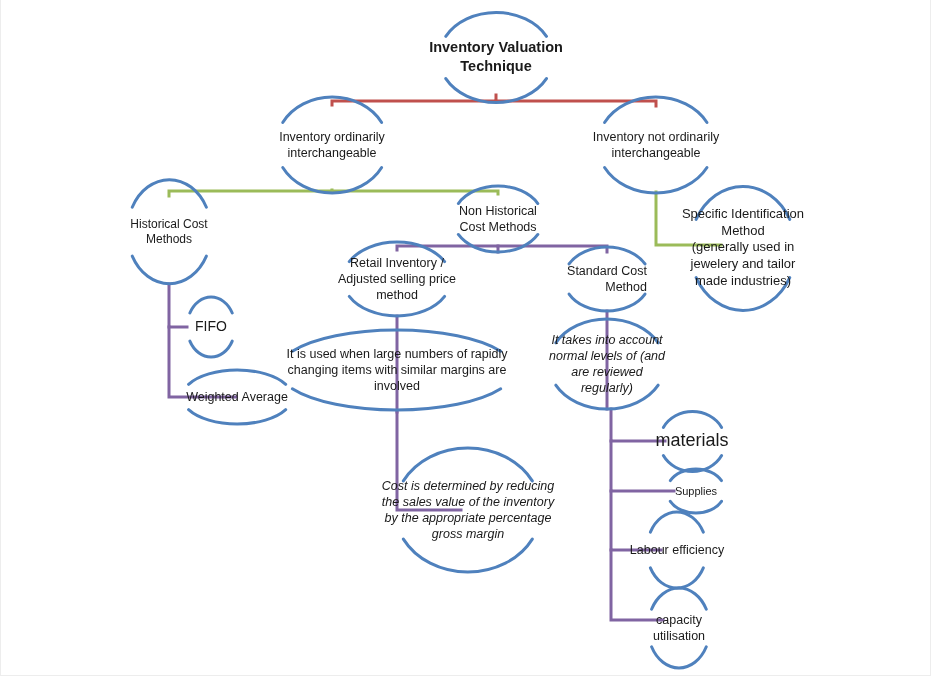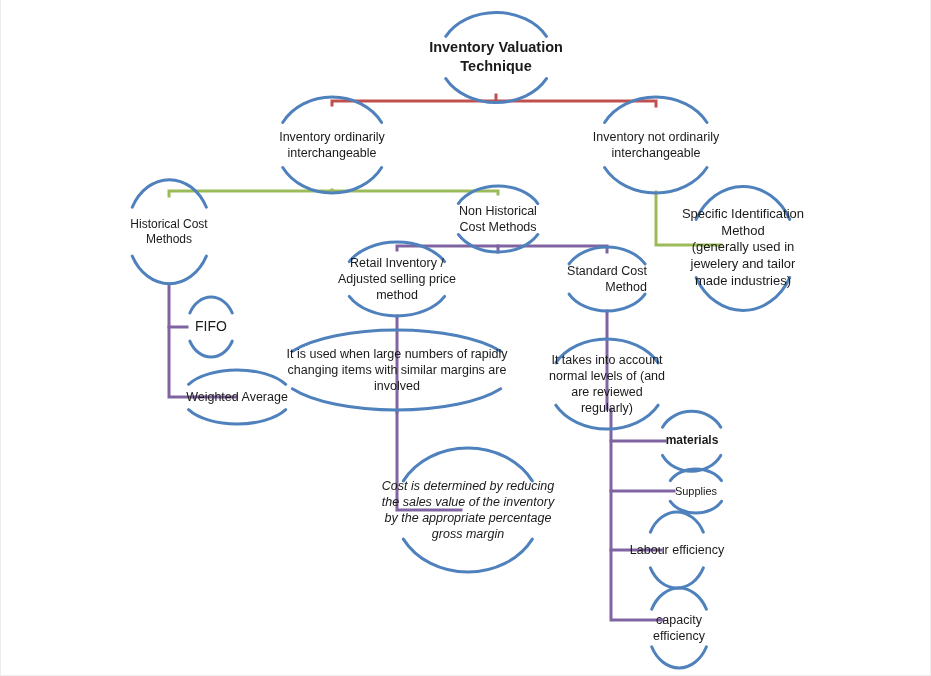--- a/index.html
+++ b/index.html
@@ -128,38 +128,38 @@
           <path d="M 145.46 99.11 A 73 62 0 0 1 16.54 99.11" fill="none" stroke="#4F81BD" stroke-width="3" stroke-linecap="round"></path>
         </svg><span class="label">Cost is determined by reducing
 the sales value of the inventory
 by the appropriate percentage
 gross margin</span></div>
       <div class="node" style="left: 606px; top: 279px; font-size: 12.5px; text-align: right;"><svg class="ring" width="102" height="80" viewBox="0 0 102 80">
           <path d="M 13.03 24.98 A 43 32 0 0 1 88.97 24.98" fill="none" stroke="#4F81BD" stroke-width="3" stroke-linecap="round"></path>
           <path d="M 88.97 55.02 A 43 32 0 0 1 13.03 55.02" fill="none" stroke="#4F81BD" stroke-width="3" stroke-linecap="round"></path>
         </svg><span class="label">Standard Cost
 Method</span></div>
-      <div class="node" style="left: 606px; top: 384px; font-size: 12.5px;"><svg class="ring" width="132" height="106" viewBox="0 0 132 106">
+      <div class="node" style="left: 606px; top: 364px; font-size: 12.5px; font-style: italic;"><svg class="ring" width="132" height="106" viewBox="0 0 132 106">
           <path d="M 14.79 31.87 A 58 45 0 0 1 117.21 31.87" fill="none" stroke="#4F81BD" stroke-width="3" stroke-linecap="round"></path>
           <path d="M 117.21 74.13 A 58 45 0 0 1 14.79 74.13" fill="none" stroke="#4F81BD" stroke-width="3" stroke-linecap="round"></path>
         </svg><span class="label">It takes into account
 normal levels of (and
 are reviewed
 regularly)</span></div>
-      <div class="node" style="left: 691px; top: 441px; font-size: 12px; font-weight: bold;"><svg class="ring" width="82" height="76" viewBox="0 0 82 76">
+      <div class="node" style="left: 691px; top: 441px; font-size: 18px;"><svg class="ring" width="82" height="76" viewBox="0 0 82 76">
           <path d="M 11.86 23.92 A 33 30 0 0 1 70.14 23.92" fill="none" stroke="#4F81BD" stroke-width="3" stroke-linecap="round"></path>
           <path d="M 70.14 52.08 A 33 30 0 0 1 11.86 52.08" fill="none" stroke="#4F81BD" stroke-width="3" stroke-linecap="round"></path>
         </svg><span class="label">materials</span></div>
       <div class="node" style="left: 695px; top: 491px; font-size: 11px;"><svg class="ring" width="74" height="60" viewBox="0 0 74 60">
           <path d="M 11.39 19.67 A 29 22 0 0 1 62.61 19.67" fill="none" stroke="#4F81BD" stroke-width="3" stroke-linecap="round"></path>
           <path d="M 62.61 40.33 A 29 22 0 0 1 11.39 40.33" fill="none" stroke="#4F81BD" stroke-width="3" stroke-linecap="round"></path>
         </svg><span class="label">Supplies</span></div>
       <div class="node" style="left: 676px; top: 550px; font-size: 12.5px;"><svg class="ring" width="76" height="92" viewBox="0 0 76 92">
           <path d="M 11.51 28.16 A 30 38 0 0 1 64.49 28.16" fill="none" stroke="#4F81BD" stroke-width="3" stroke-linecap="round"></path>
           <path d="M 64.49 63.84 A 30 38 0 0 1 11.51 63.84" fill="none" stroke="#4F81BD" stroke-width="3" stroke-linecap="round"></path>
         </svg><span class="label">Labour efficiency</span></div>
       <div class="node" style="left: 678px; top: 628px; font-size: 12.5px;"><svg class="ring" width="78" height="96" viewBox="0 0 78 96">
           <path d="M 11.63 29.22 A 31 40 0 0 1 66.37 29.22" fill="none" stroke="#4F81BD" stroke-width="3" stroke-linecap="round"></path>
           <path d="M 66.37 66.78 A 31 40 0 0 1 11.63 66.78" fill="none" stroke="#4F81BD" stroke-width="3" stroke-linecap="round"></path>
         </svg><span class="label">capacity
-efficiency</span></div>
+utilisation</span></div>
     </div>
 </div>
 
 </body></html>

